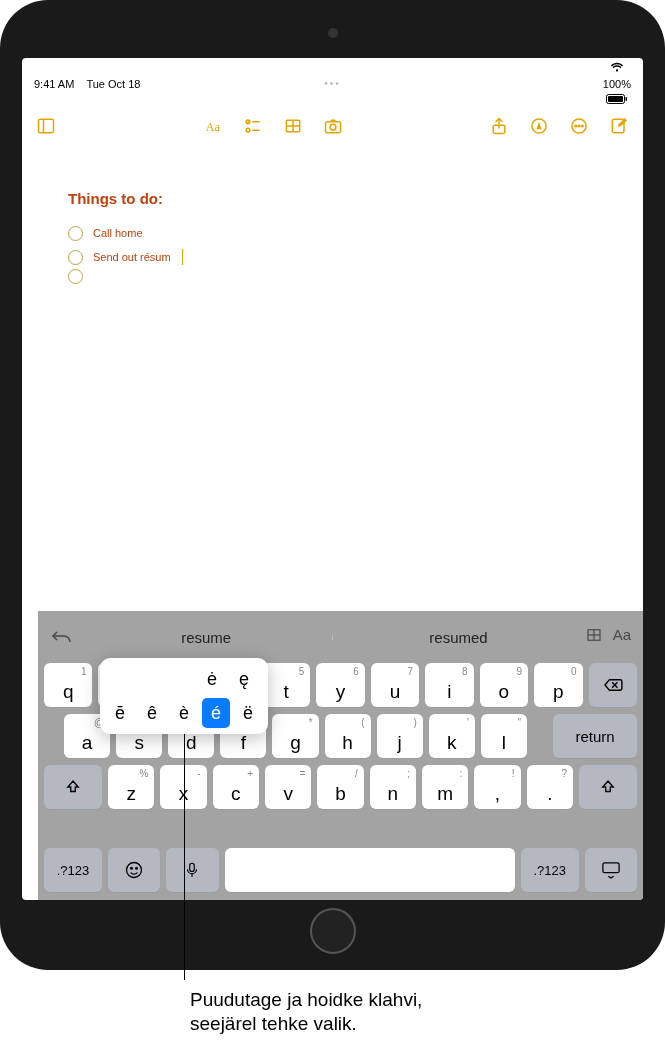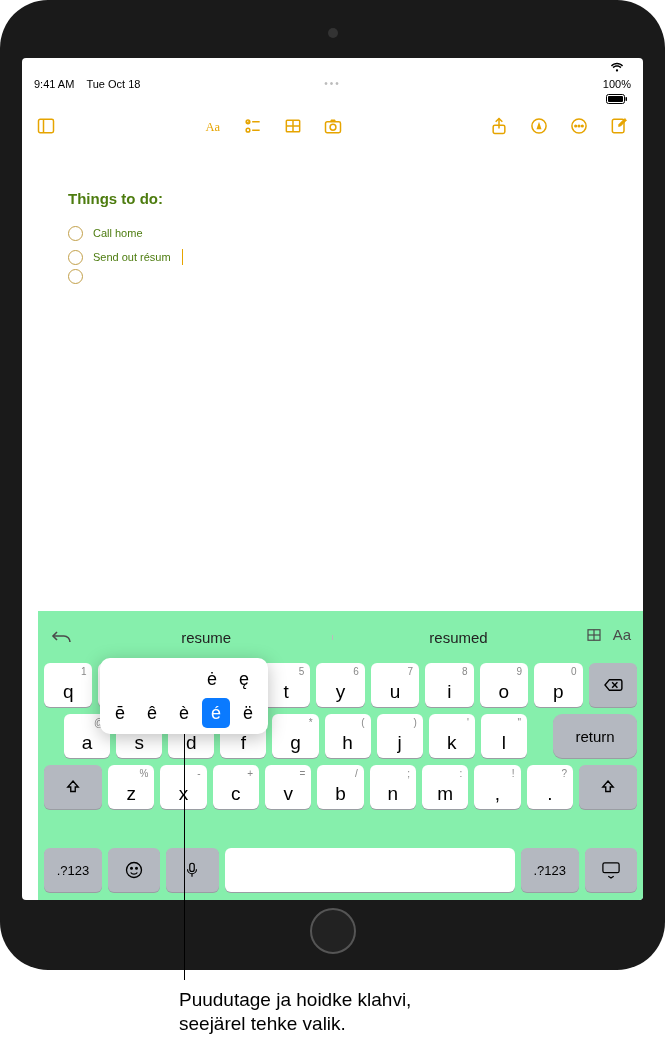--- a/index.html
+++ b/index.html
@@ -73,21 +73,21 @@
   }
   .tb-icon { width: 20px; height: 20px; }
   .ellipsis-dots {
     position:absolute;
     top:20px; left:50%; transform:translateX(-50%);
     color:#bbb; font-size:10px; letter-spacing:2px;
   }
   
   .note-area {
     padding: 44px 25px 0 46px;
-    color: #4d7c0f;
+    color: #c2410c;
   }
   .note-title { font-weight:700; font-size:15px; margin-bottom:14px; }
   .checklist { list-style:none; }
   .checklist li {
     display:flex; align-items:center; gap:10px;
     font-size:11px; line-height:24px;
   }
   .check-circle {
     width:15px; height:15px; border:1.2px solid #c2a04a; border-radius:50%;
     flex-shrink:0;
@@ -111,21 +111,21 @@
     display:flex; align-items:center; justify-content:center;
     font-size:18px; border-radius:5px;
     background:#fff;
   }
   .accent-key.selected {
     background:#0a7aff; color:#fff;
   }
   
   .keyboard {
     position:absolute; left:16px; right:0; bottom:0;
-    background:#86efac;
+    background:#a3a3a3;
     padding:6px 6px 8px 6px;
   }
   .suggest-bar {
     display:flex; align-items:center;
     height:40px; gap:0;
     margin-bottom:6px;
   }
   .sug-icon {
     width:36px; display:flex; align-items:center; justify-content:center;
     color:#4a4a4a; font-size:18px;
@@ -156,36 +156,36 @@
     max-width:58px;
   }
   .key .alt {
     position:absolute; top:3px; right:6px;
     font-size:10px; color:#888;
   }
   .key.e-pressed { background:#e8e8e8; }
   .key-shift, .key-fn { background:#b4b8c0; max-width:58px;}
   .key-shift svg { width:18px; height:18px; }
   .key-backspace { background:#b4b8c0; max-width:58px; }
-  .key-return { background:#b4b8c0; max-width:84px; font-size:15px;border-radius:9px;}
+  .key-return { background:#b4b8c0; max-width:84px; font-size:15px;}
   .kb-bottom { display:flex; gap:6px;margin-top:32px; }
   .kb-bottom .key { max-width:none; }
   .key-space { flex:5; background:#fff; }
   .key-mod { background:#b4b8c0; font-size:13px; align-items:center; padding-bottom:0;}
   .key-sm { flex:0.9; align-items:center; padding-bottom:0;}
   
   .callout-line {
     position:absolute;
     left:184px; top:680px;
     width:1px; height:300px;
     background:#000;
   }
   .callout-text {
     position:absolute;
-    left:179px; top:988px;
+    left:190px; top:988px;
     font-size:19px; color:#000;
     line-height:1.25;
   }
 </style>
 </head>
 <body>
 
 <div class="device">
   <div class="camera"></div>
   <div class="home-btn"></div>

